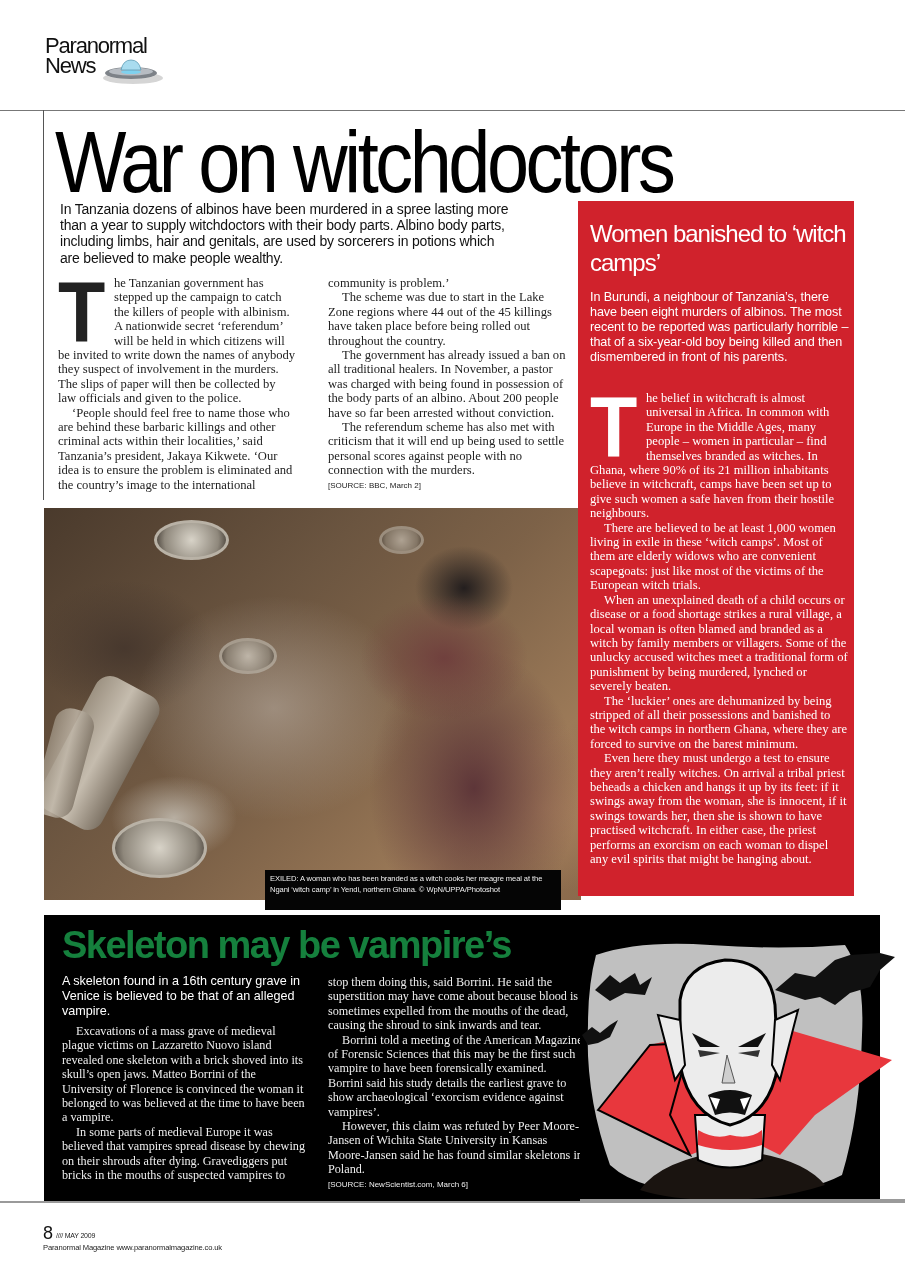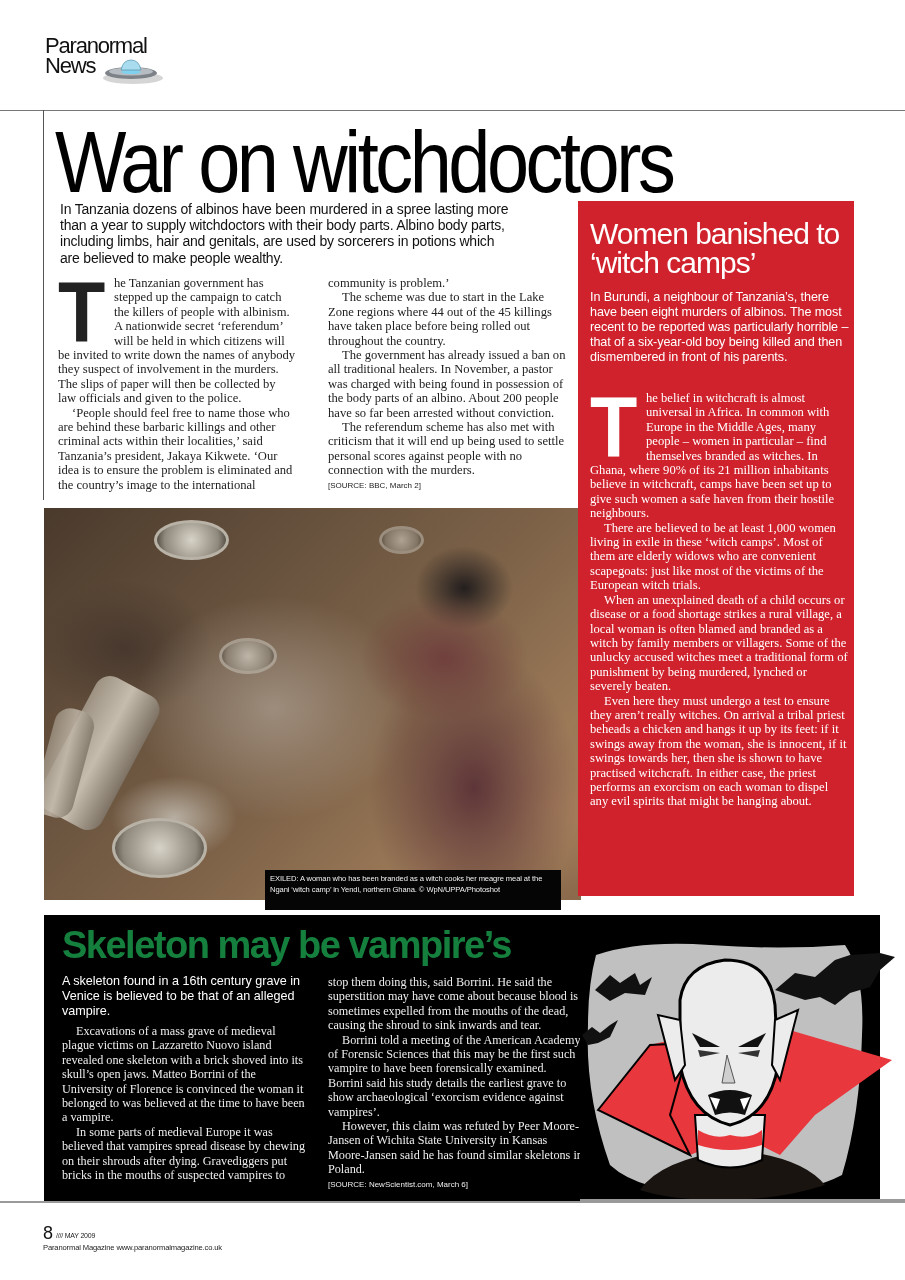--- a/index.html
+++ b/index.html
@@ -37,21 +37,21 @@
       radial-gradient(ellipse 90px 60px at 130px 310px, rgba(200,195,185,0.8), transparent 70%),
       radial-gradient(ellipse 120px 90px at 80px 140px, rgba(70,55,45,0.95), transparent 75%),
       radial-gradient(ellipse 160px 120px at 500px 300px, rgba(170,130,95,0.9), transparent 70%),
       linear-gradient(135deg, #4a3a2c 0%, #6b5540 35%, #7d6248 55%, #9c7a58 80%, #8a6a4c 100%); }
   .photo .pot { position: absolute; border-radius: 50%; border: 3px solid #b9b2a6; background: radial-gradient(circle, #d8d3c8 0%, #8f887c 70%, #3b342d 100%); }
   .photo .log { position: absolute; background: linear-gradient(90deg, #9d9282, #c5bcae, #7d7264); border-radius: 16px; }
   .caption { position: absolute; left: 265px; top: 870px; width: 296px; height: 40px; background: #050505; color: #f1f1f1; font-family: "Liberation Sans", sans-serif; font-size: 7.6px; line-height: 11px; padding: 3px 5px; letter-spacing: -0.1px; }
 
   
   .redbox { position: absolute; left: 578px; top: 201px; width: 276px; height: 695px; background: #d0222c; color: #fff; }
-  .redbox h2 { position: absolute; left: 12px; top: 18px; width: 262px; font-family: "Liberation Sans", sans-serif; font-size: 30px; line-height: 29px; font-weight: normal; letter-spacing: -1px; color: #fff; }
+  .redbox h2 { position: absolute; left: 12px; top: 18px; width: 262px; font-family: "Liberation Sans", sans-serif; font-size: 24px; line-height: 29px; font-weight: normal; letter-spacing: -1px; color: #fff; }
   .redbox .dek { position: absolute; left: 12px; top: 89px; width: 260px; font-family: "Liberation Sans", sans-serif; font-size: 12.6px; line-height: 15px; color: #fff; letter-spacing: -0.1px; }
   .redbox .body { position: absolute; left: 12px; top: 190px; width: 258px; font-family: "Liberation Serif", serif; font-size: 12.6px; line-height: 14.4px; color: #fff; }
   .redbox .body p { text-indent: 14px; }
   .redbox .body p.first { text-indent: 0; }
   .redbox .dropcap { color: #fff; }
 
   
   .blackbox { position: absolute; left: 44px; top: 915px; width: 836px; height: 287px; background: #000; }
   .rule-bottom { position: absolute; left: 0; top: 1201px; width: 905px; height: 2px; background: #9a9a9a; }
   .vamp-title { position: absolute; left: 62px; top: 923px; font-family: "Liberation Sans", sans-serif; font-size: 38px; line-height: 44px; color: #15803d; letter-spacing: -1.5px; white-space: nowrap; }
@@ -113,34 +113,35 @@
 </div>
 <div class="caption">EXILED: A woman who has been branded as a witch cooks her meagre meal at the Ngani ‘witch camp’ in Yendi, northern Ghana. © WpN/UPPA/Photoshot</div>
 
 <div class="redbox">
   <h2>Women banished to ‘witch camps’</h2>
   <div class="dek">In Burundi, a neighbour of Tanzania’s, there have been eight murders of albinos. The most recent to be reported was particularly horrible – that of a six-year-old boy being killed and then dismembered in front of his parents.</div>
   <div class="body">
     <p class="first"><span class="dropcap">T</span><span>he belief in witchcraft is almost universal in Africa. In common with Europe in the Middle Ages, many people – women in particular – find themselves branded as witches. In Ghana, where 90% of its 21 million inhabitants believe in witchcraft, camps have been set up to give such women a safe haven from their hostile neighbours.</span></p>
     <p>There are believed to be at least 1,000 women living in exile in these ‘witch camps’. Most of them are elderly widows who are convenient scapegoats:  just like most of the victims of the European witch trials.</p>
     <p>When an unexplained death of a child occurs or disease or a food shortage strikes a rural village, a local woman is often blamed and branded as a witch by family members or villagers. Some of the unlucky accused witches meet a traditional form of punishment by being murdered, lynched or severely beaten.</p>
+    <p>The ‘luckier’ ones are dehumanized by being stripped of all their possessions and banished to the witch camps in northern Ghana, where they are forced to survive on the barest minimum.</p>
     <p>Even here they must undergo a test to ensure they aren’t really witches. On arrival a tribal priest beheads a chicken and hangs it up by its feet: if it swings away from the woman, she is innocent, if it swings towards her, then she is shown to have practised witchcraft. In either case, the priest performs an exorcism on each woman to dispel any evil spirits that might be hanging about.</p>
   </div>
 </div>
 
 <div class="blackbox"></div>
 <h2 class="vamp-title">Skeleton may be vampire’s</h2>
 <div class="vamp-dek">A skeleton found in a 16th century grave in Venice is believed to be that of an alleged vampire.</div>
 <div class="vcol vcol1">
   <p>Excavations of a mass grave of medieval plague victims on Lazzaretto Nuovo island revealed one skeleton with a brick shoved into its skull’s open jaws. Matteo Borrini of the University of Florence is convinced the woman it belonged to was believed at the time to have been a vampire.</p>
   <p>In some parts of medieval Europe it was believed that vampires spread disease by chewing on their shrouds after dying. Gravediggers put bricks in the mouths of suspected vampires to</p>
 </div>
 <div class="vcol vcol2">
   <p class="cont">stop them doing this, said Borrini. He said the superstition may have come about because blood is sometimes expelled from the mouths of the dead, causing the shroud to sink inwards and tear.</p>
-  <p>Borrini told a meeting of the American Academy of Forensic Sciences that this may be the first such vampire to have been forensically examined. Borrini said his study details the earliest grave to show archaeological ‘exorcism evidence against vampires’.</p>
+  <p>Borrini told a meeting of the American Magazine of Forensic Sciences that this may be the first such vampire to have been forensically examined. Borrini said his study details the earliest grave to show archaeological ‘exorcism evidence against vampires’.</p>
   <p>However, this claim was refuted by Peer Moore-Jansen of Wichita State University in Kansas Moore-Jansen said he has found similar skeletons in Poland.</p>
   <span class="source">[SOURCE: NewScientist.com, March 6]</span>
 </div>
 
 <svg class="vampire" viewBox="0 0 325 287">
   <rect x="0" y="0" width="272" height="287" fill="#000"></rect>
 
   <path d="M16 40 Q60 25 130 30 Q200 35 265 30 Q285 60 282 120 Q280 200 262 260 Q220 282 140 280 Q60 278 30 250 Q5 180 8 110 Q8 70 16 40 Z" fill="#c0c0c0"></path>
 
   <g fill="#111">

